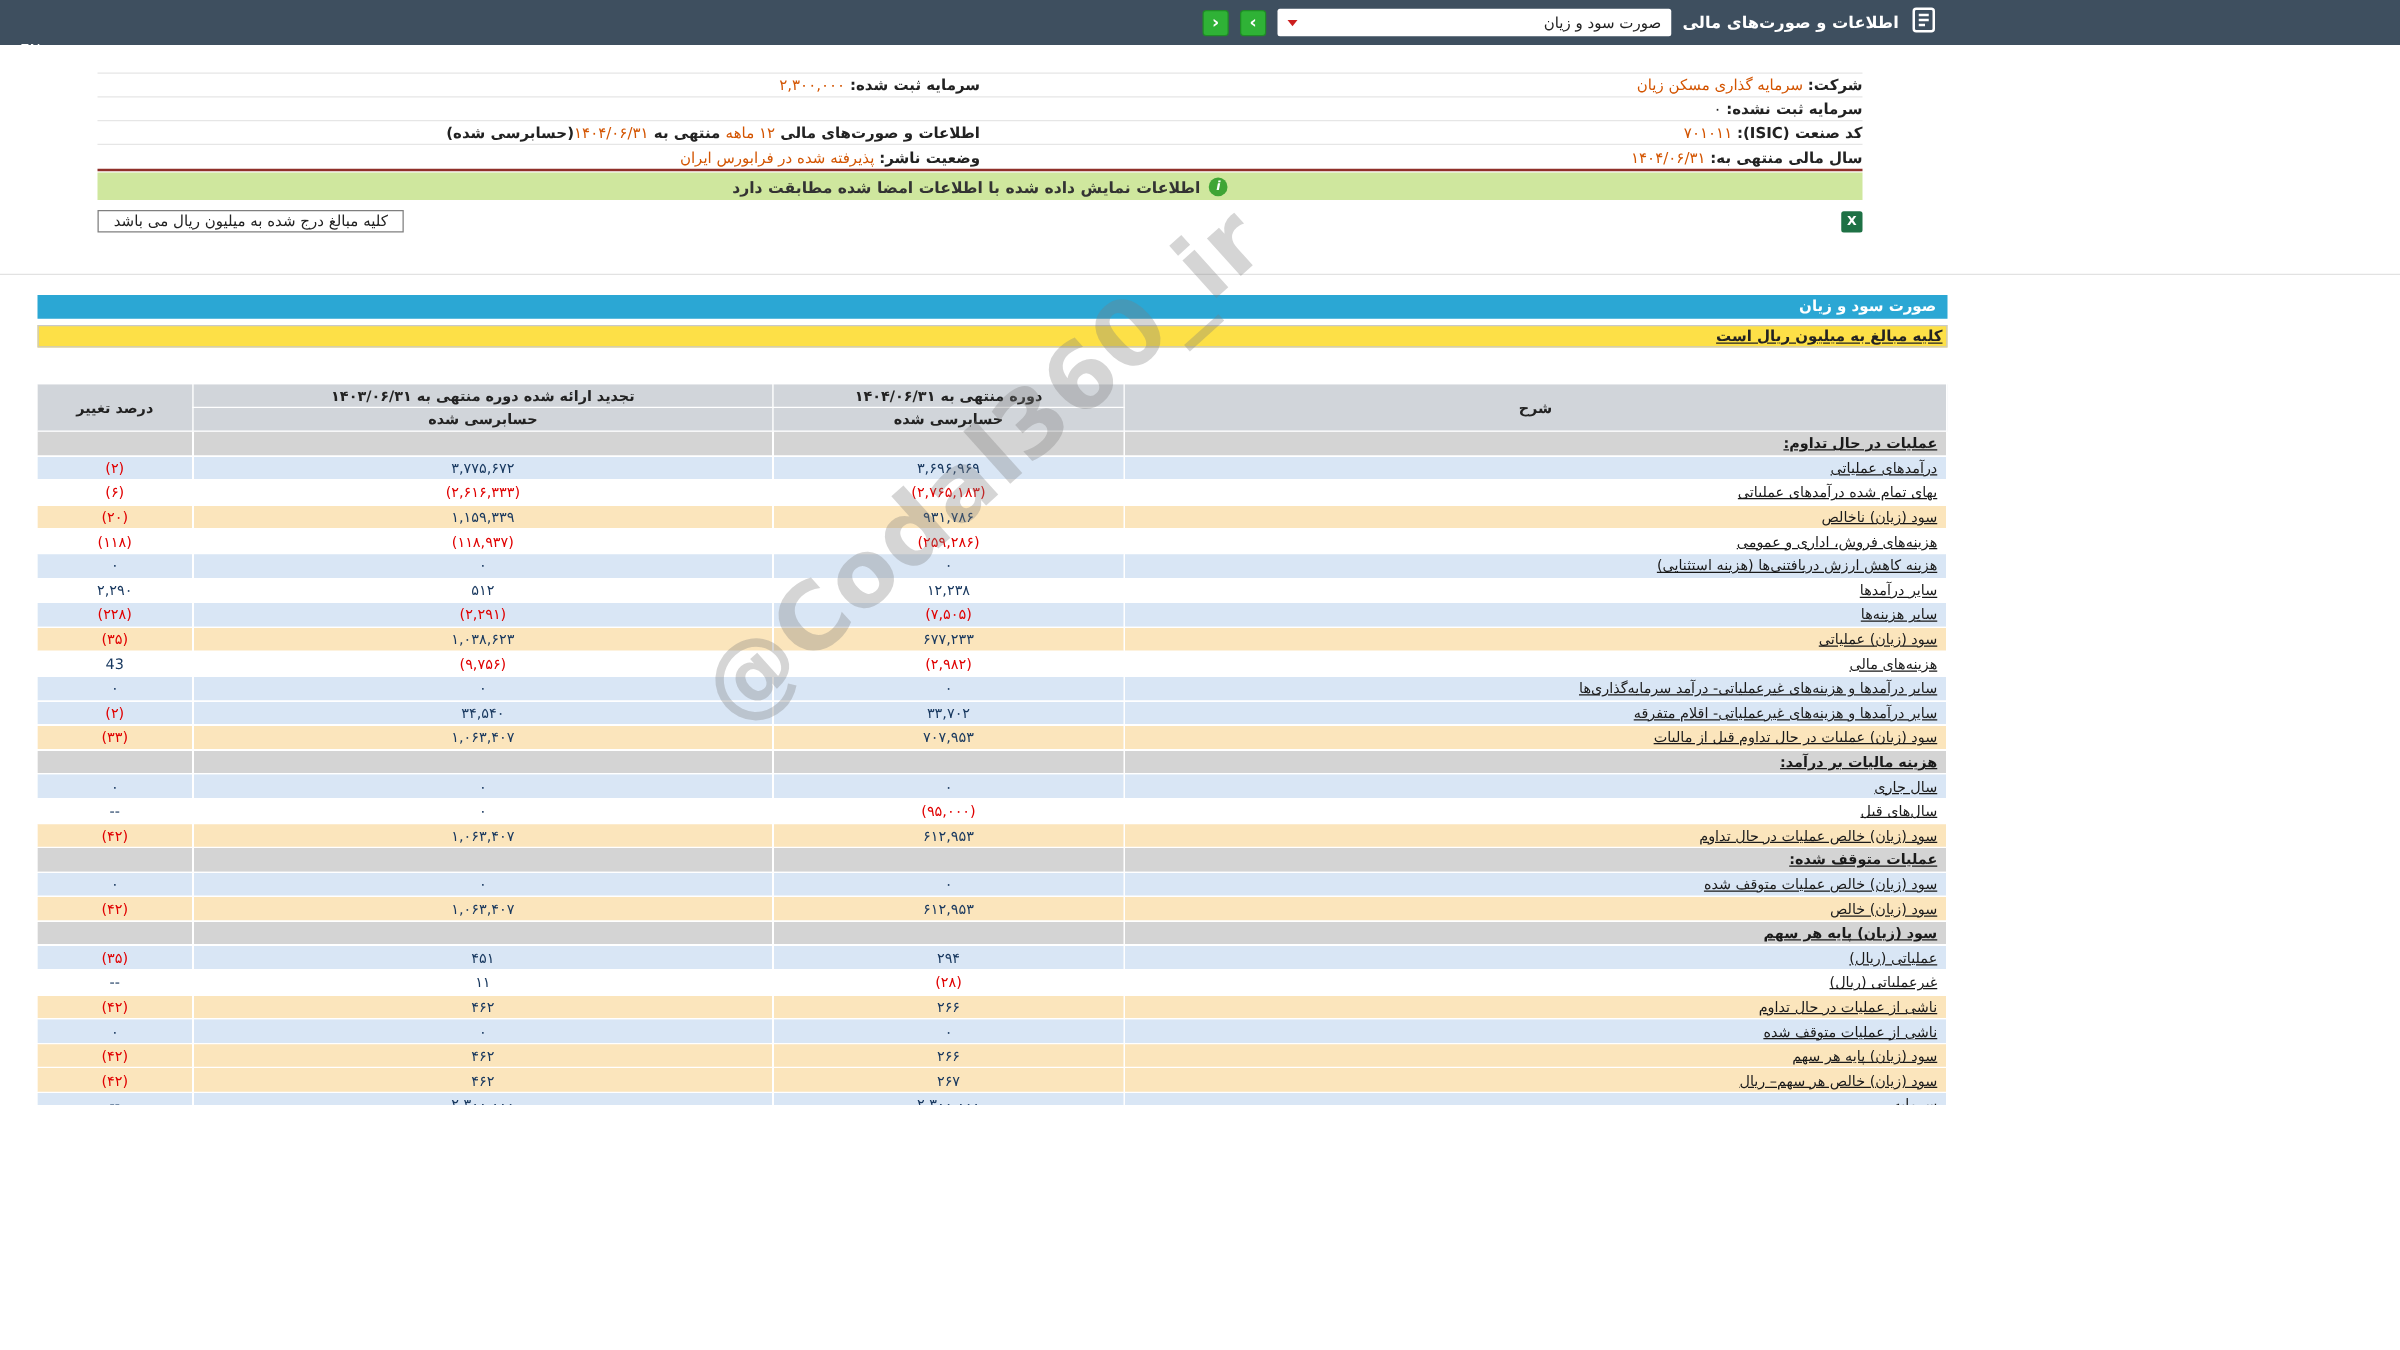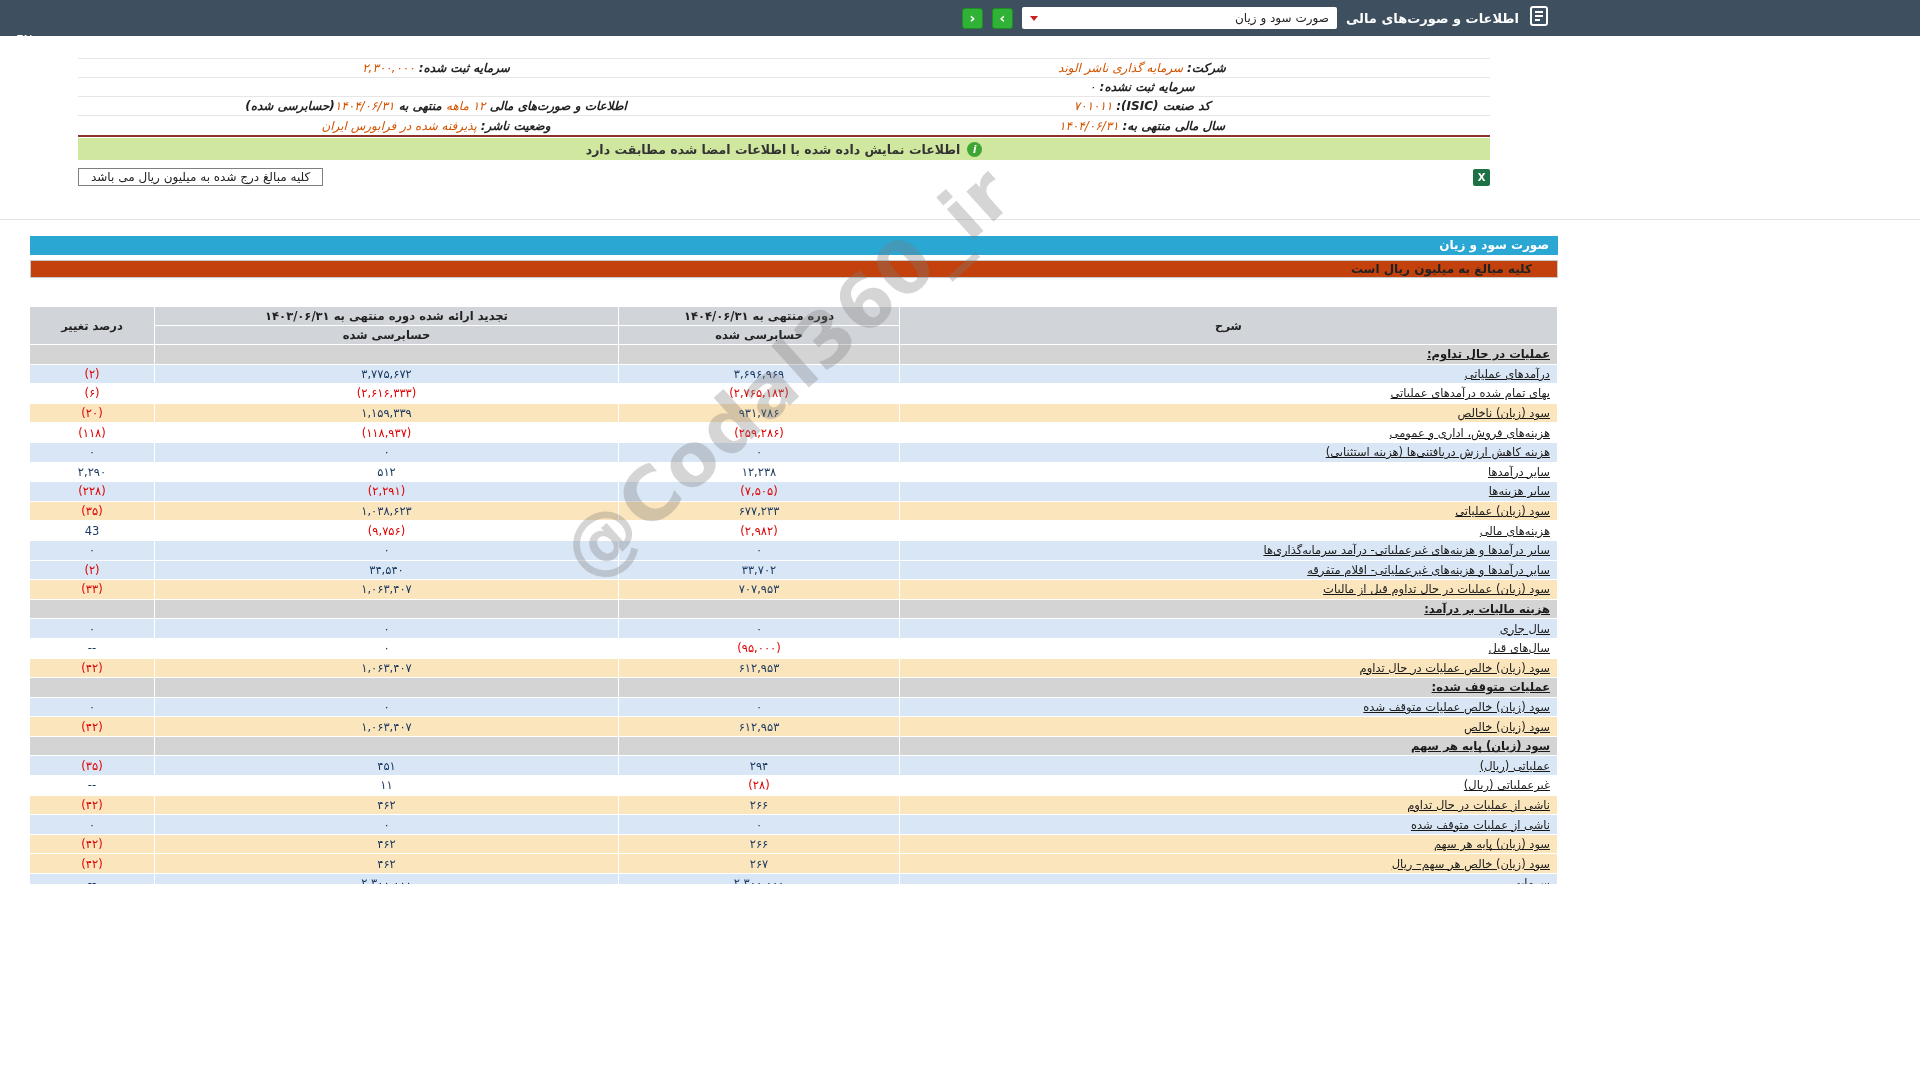--- a/index.html
+++ b/index.html
@@ -36,21 +36,21 @@
   }
   .en-link { color:#fff; font-size:12px; text-decoration:none; cursor:pointer;margin-top:43px; }
 
   
   .company-info {
     width:1412px; margin:22px 430px 0 78px;
     border-top:1px solid #e6e6e6; border-bottom:2px solid #90302a;
   }
   .info-row { display:flex; align-items:center; height:19px; border-bottom:1px solid #e6e6e6; font-size:12px; }
   .info-row:last-child { border-bottom:none; }
-  .info-cell { width:50%; text-align:center; white-space:nowrap; padding-left:10px;font-style:italic; }
+  .info-cell { width:50%; text-align:right; white-space:nowrap; padding-left:10px; }
   .info-cell span.b { font-weight:bold; color:#222; }
   .info-cell span.hl { color:#d35400; }
 
   
   .green-note {
     width:1412px; margin:1px 430px 0 78px; height:22px; background:#cfe79e;
     display:flex; align-items:center; justify-content:center; gap:7px;
     font-size:12.5px; font-weight:bold; color:#333;
   }
   .info-icon {
@@ -72,23 +72,24 @@
 
   .page-divider { margin-top:33px; border-top:1px solid #e2e2e2; width:100%; }
 
   
   .main { width:1528px; margin:16px 362px 0 30px; position:relative; }
   .section-title-bar {
     background:#2ba7d4; color:#fff; font-weight:bold; font-size:12px;
     height:19px; line-height:19px; padding:0 9px;
   }
   .units-note2 {
-    margin-top:5px; border:1px solid #c9c9c9; background:#c2410c;
-    height:18px; line-height:16px; padding:0 25px; font-size:12px; font-weight:bold; color:#222;
+    margin-top:5px; border:1px solid #c9c9c9; background:#fde047;
+    height:18px; line-height:16px; padding:0 3px; font-size:12px; font-weight:bold; color:#222;
     text-align:right;
+    text-decoration:underline;
   }
   .table-wrap { margin-top:28px; height:578px; overflow:hidden; }
 
   table.statement { width:1528px; border-collapse:collapse; table-layout:fixed; font-size:11.5px; border:1px solid #b7bcc3; }
   col.col-desc { width:658px; } col.col-cur { width:281px; } col.col-pri { width:464px; } col.col-chg { width:125px; }
   table.statement th {
     background:#d1d5da; color:#222; font-weight:bold; font-size:11.5px;
     border:1px solid #fff; height:19px; padding:0 4px; text-align:center;
   }
   table.statement th.desc-h { }
@@ -130,21 +131,21 @@
       </div>
       <button class="nav-btn">›</button>
       <button class="nav-btn">‹</button>
     </div>
     <a class="en-link">EN</a>
   </div>
 </header>
 
 <section class="company-info">
     <div class="info-row">
-      <div class="info-cell"><span class="b">شرکت:</span><span class="hl"> سرمایه گذاری ناشر الوند</span></div>
+      <div class="info-cell"><span class="b">شرکت:</span><span class="hl"> سرمایه گذاری مسکن زیان</span></div>
       <div class="info-cell"><span class="b">سرمایه ثبت شده:</span><span class="hl"> ۲,۳۰۰,۰۰۰</span></div>
     </div>
     <div class="info-row">
       <div class="info-cell"><span class="b">سرمایه ثبت نشده:</span><span> ۰</span></div>
     </div>
     <div class="info-row">
       <div class="info-cell"><span class="b">کد صنعت (ISIC):</span><span class="hl"> ۷۰۱۰۱۱</span></div>
       <div class="info-cell"><span class="b">اطلاعات و صورت‌های مالی </span><span class="hl">۱۲ ماهه</span><span class="b"> منتهی به </span><span class="hl">۱۴۰۴/۰۶/۳۱</span><span class="b">(حسابرسی شده)</span></div>
     </div>
     <div class="info-row">

